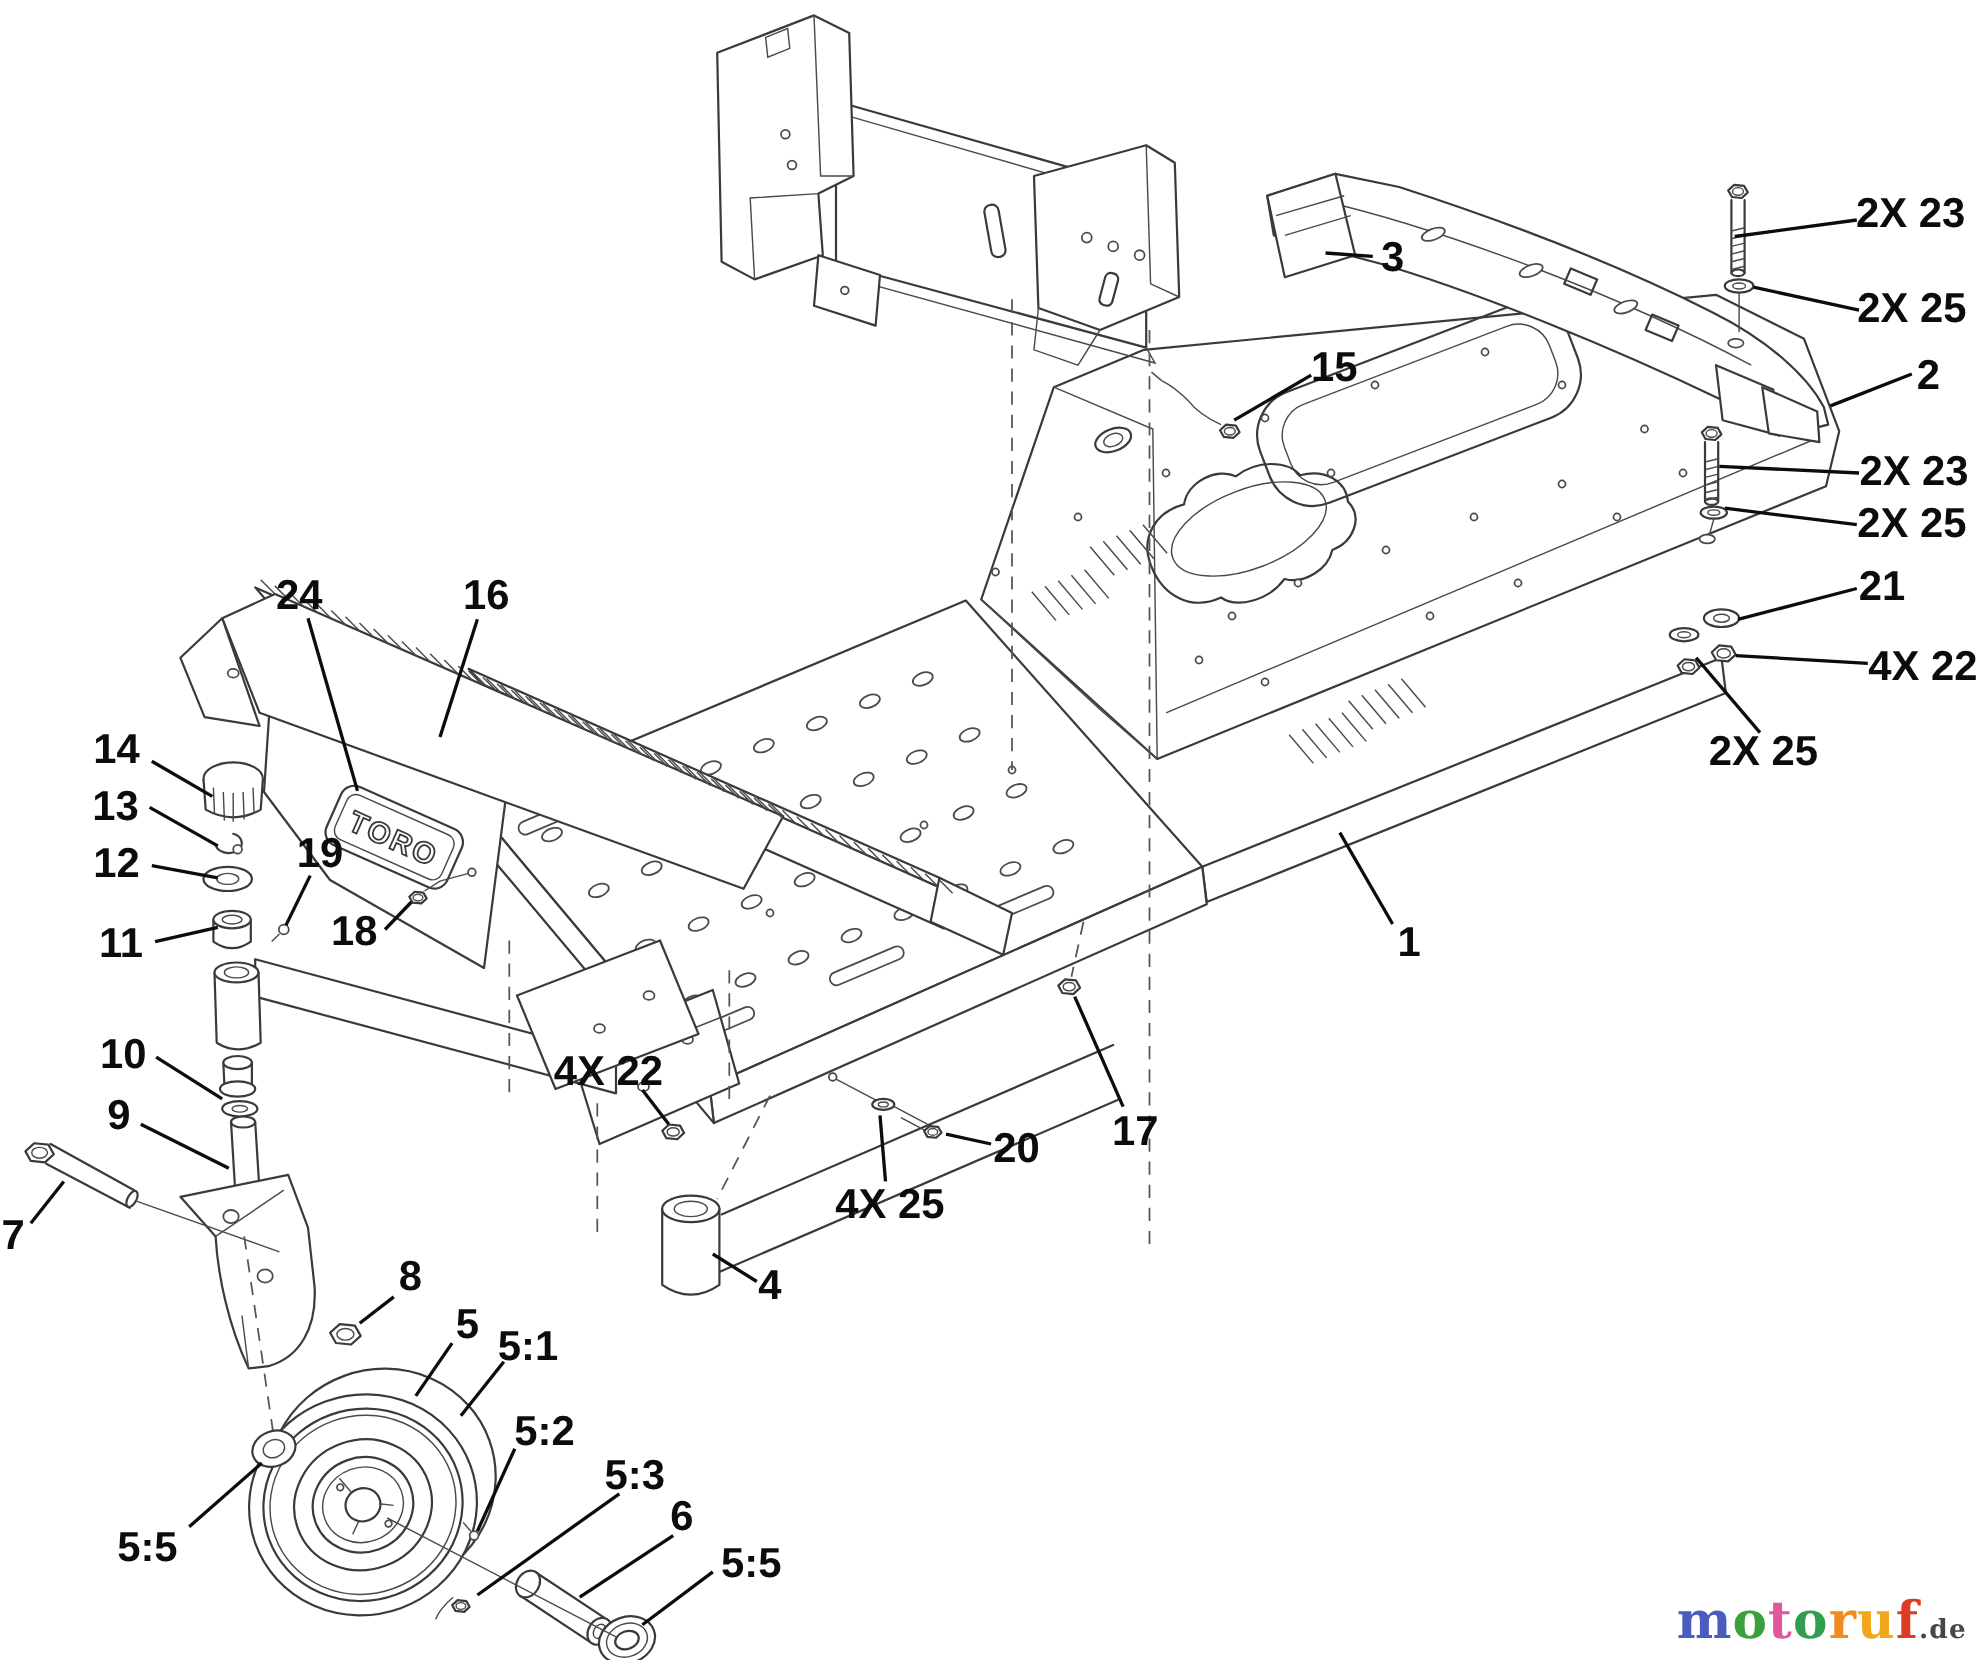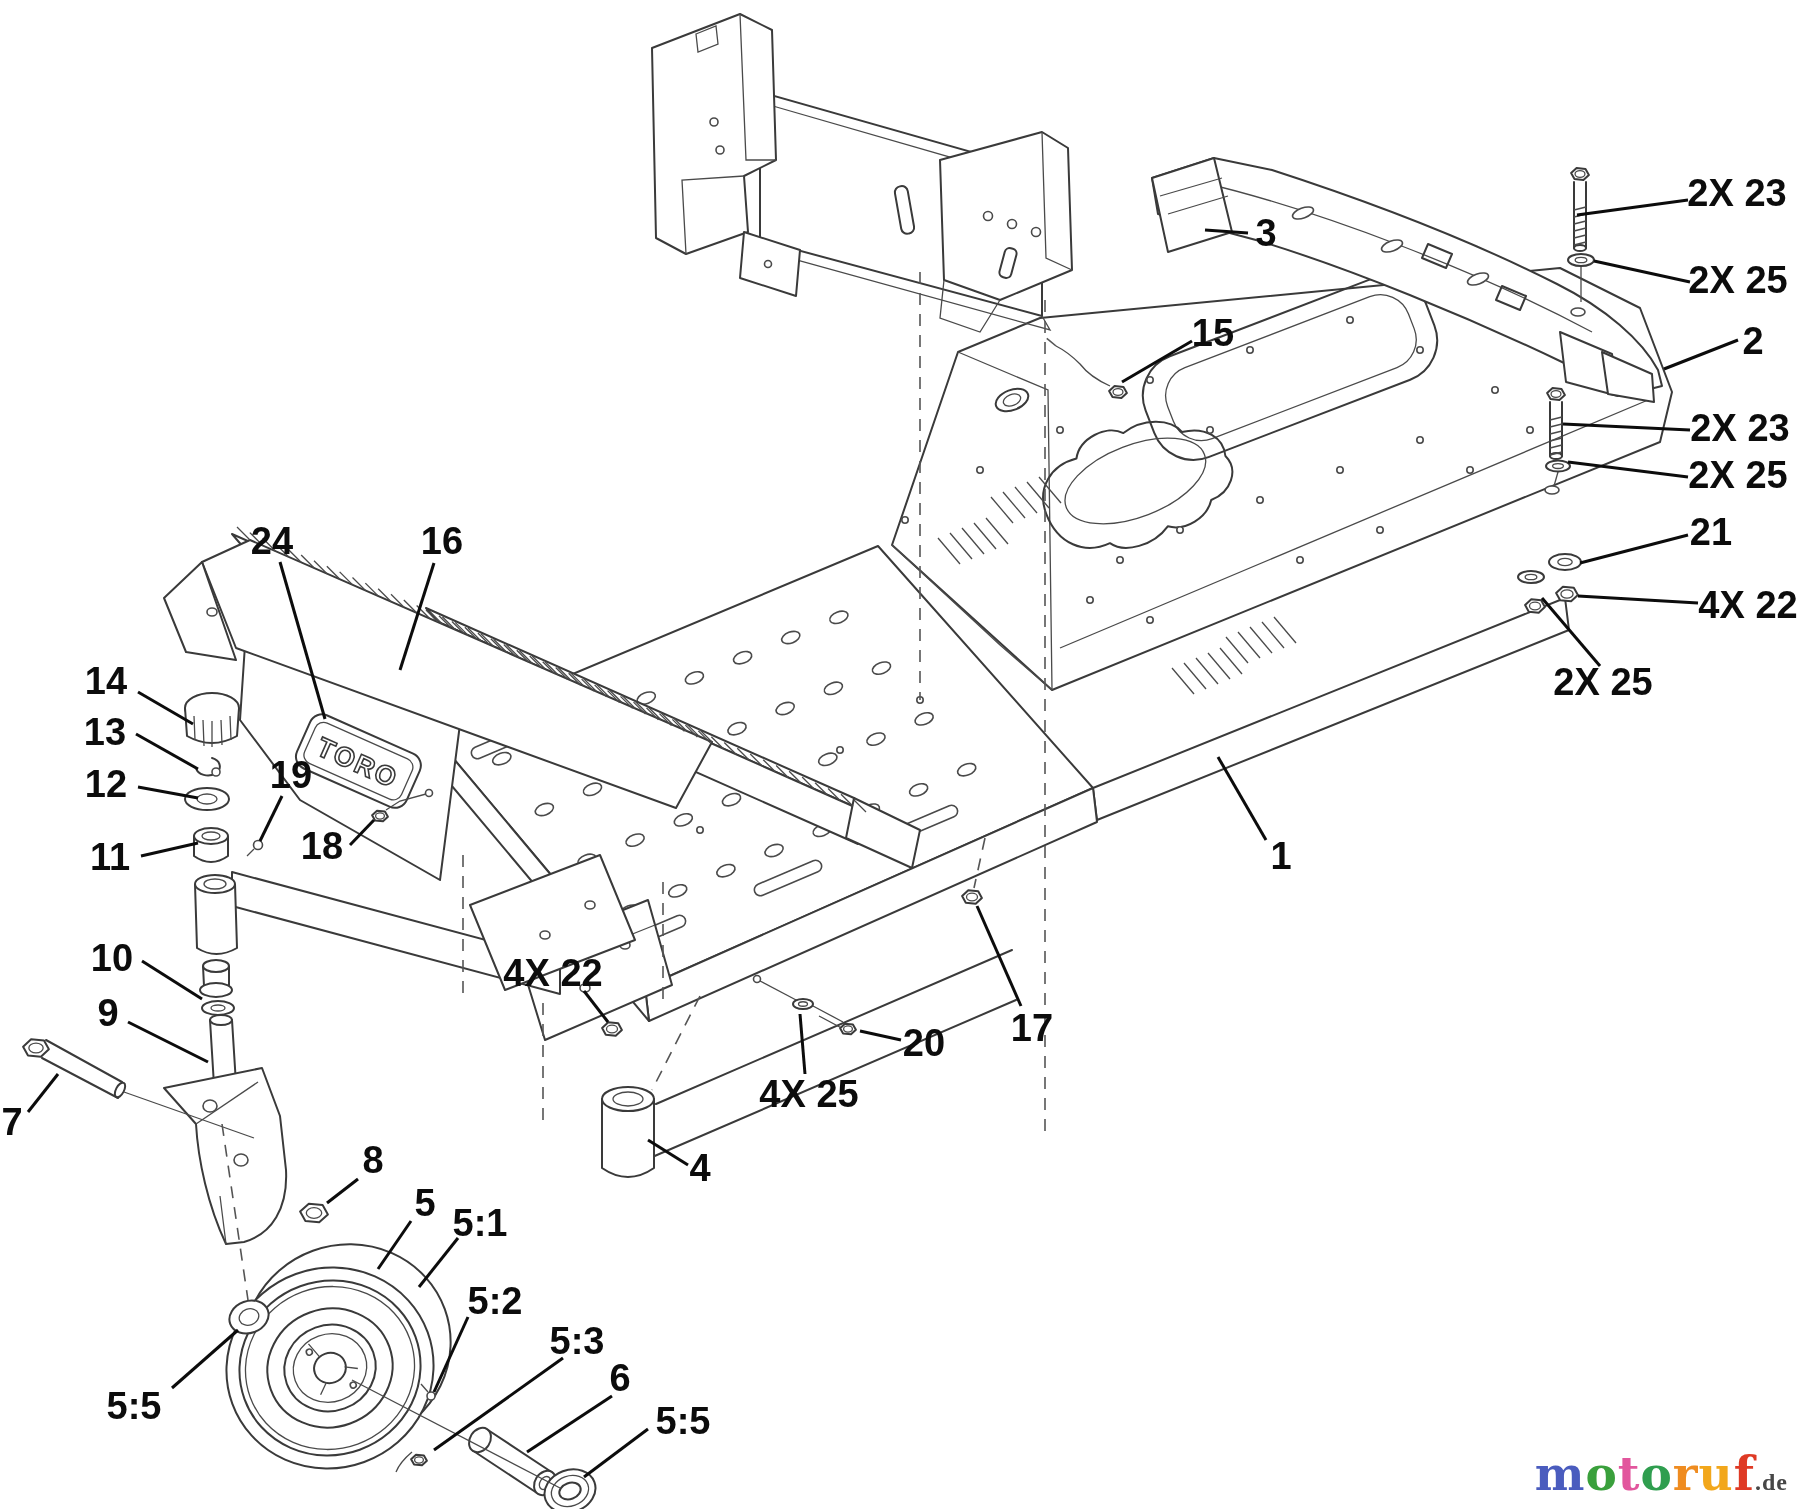--- a/index.html
+++ b/index.html
@@ -11,21 +11,21 @@
   .thin {fill:none;stroke:#4a4a4a;stroke-width:1.3;}
   .dash {fill:none;stroke:#555;stroke-width:1.6;stroke-dasharray:12 9;}
   .hole {fill:#ffffff;stroke:#4a4a4a;stroke-width:1.6;}
   .callout-text{font:bold 38px "Liberation Sans", sans-serif;fill:#0c0c0c;}
   .leader{stroke:#0c0c0c;stroke-width:3;fill:none;}
   .badge-text{font:bold 27px "Liberation Sans", sans-serif;letter-spacing:2px;
               fill:#ffffff;stroke:#3a3a3a;stroke-width:1.6;}
   #watermark{position:absolute;right:12px;bottom:8px;
              font-family:"DejaVu Serif", serif;font-weight:bold;font-size:47px;
              letter-spacing:1px;user-select:none;}
-  #watermark .suffix{font-size:24px;font-weight:bold;font-family:Liberation Serif, serif;}
+  #watermark .suffix{font-size:24px;font-weight:bold;}
 </style>
 </head>
 <body>
 
 <div id="stage">
 <svg id="art" width="1800" height="1509" viewBox="0 0 1800 1509">
 
   <g>
 
     <path class="w" d="M892,545 L958,352 L1040,318 L1560,268 L1640,308 L1672,392 L1660,442 L1052,690 Z"></path>

